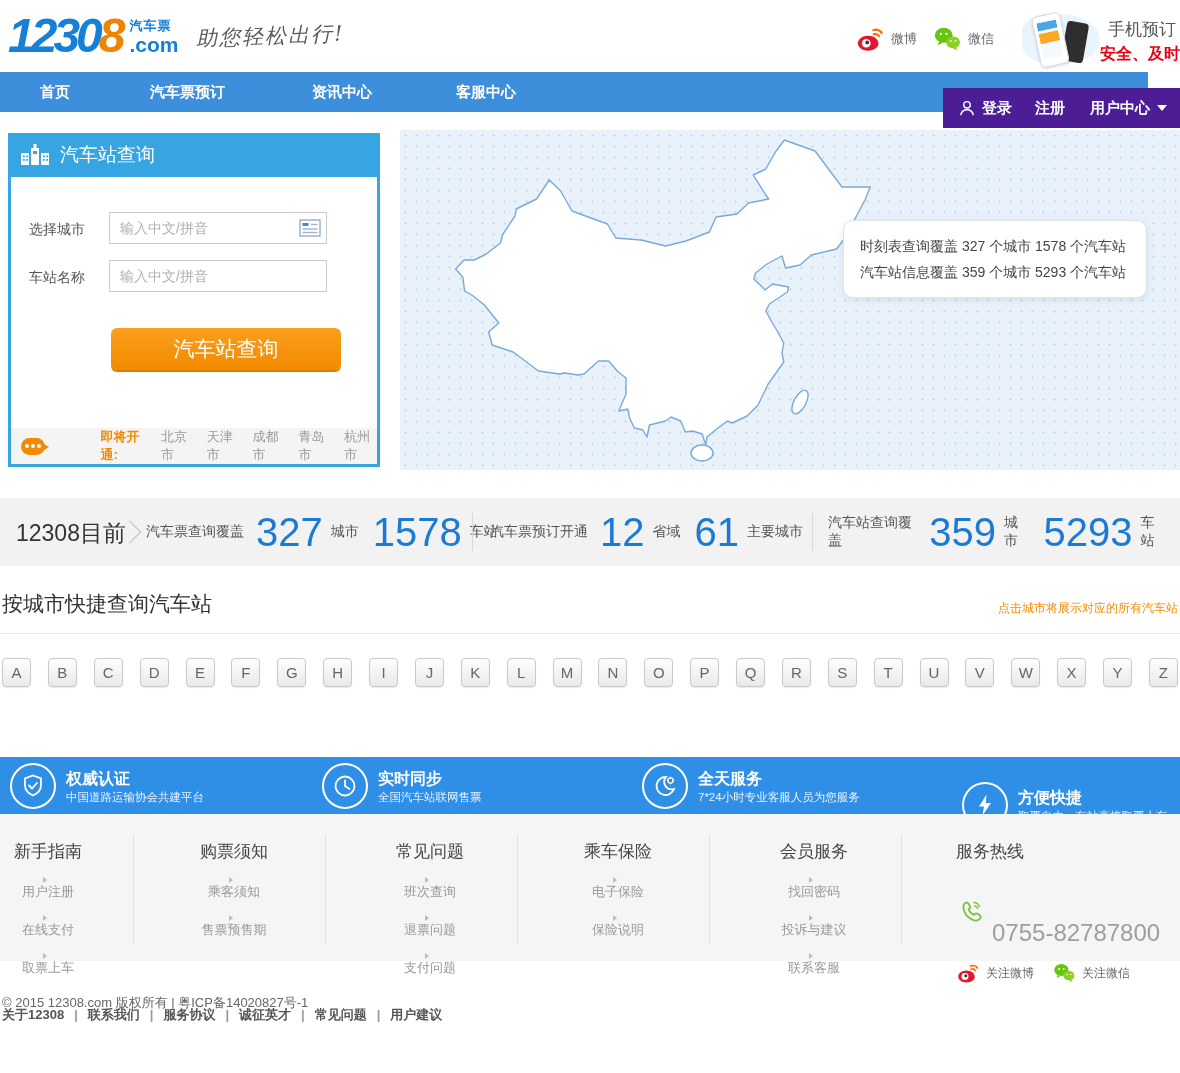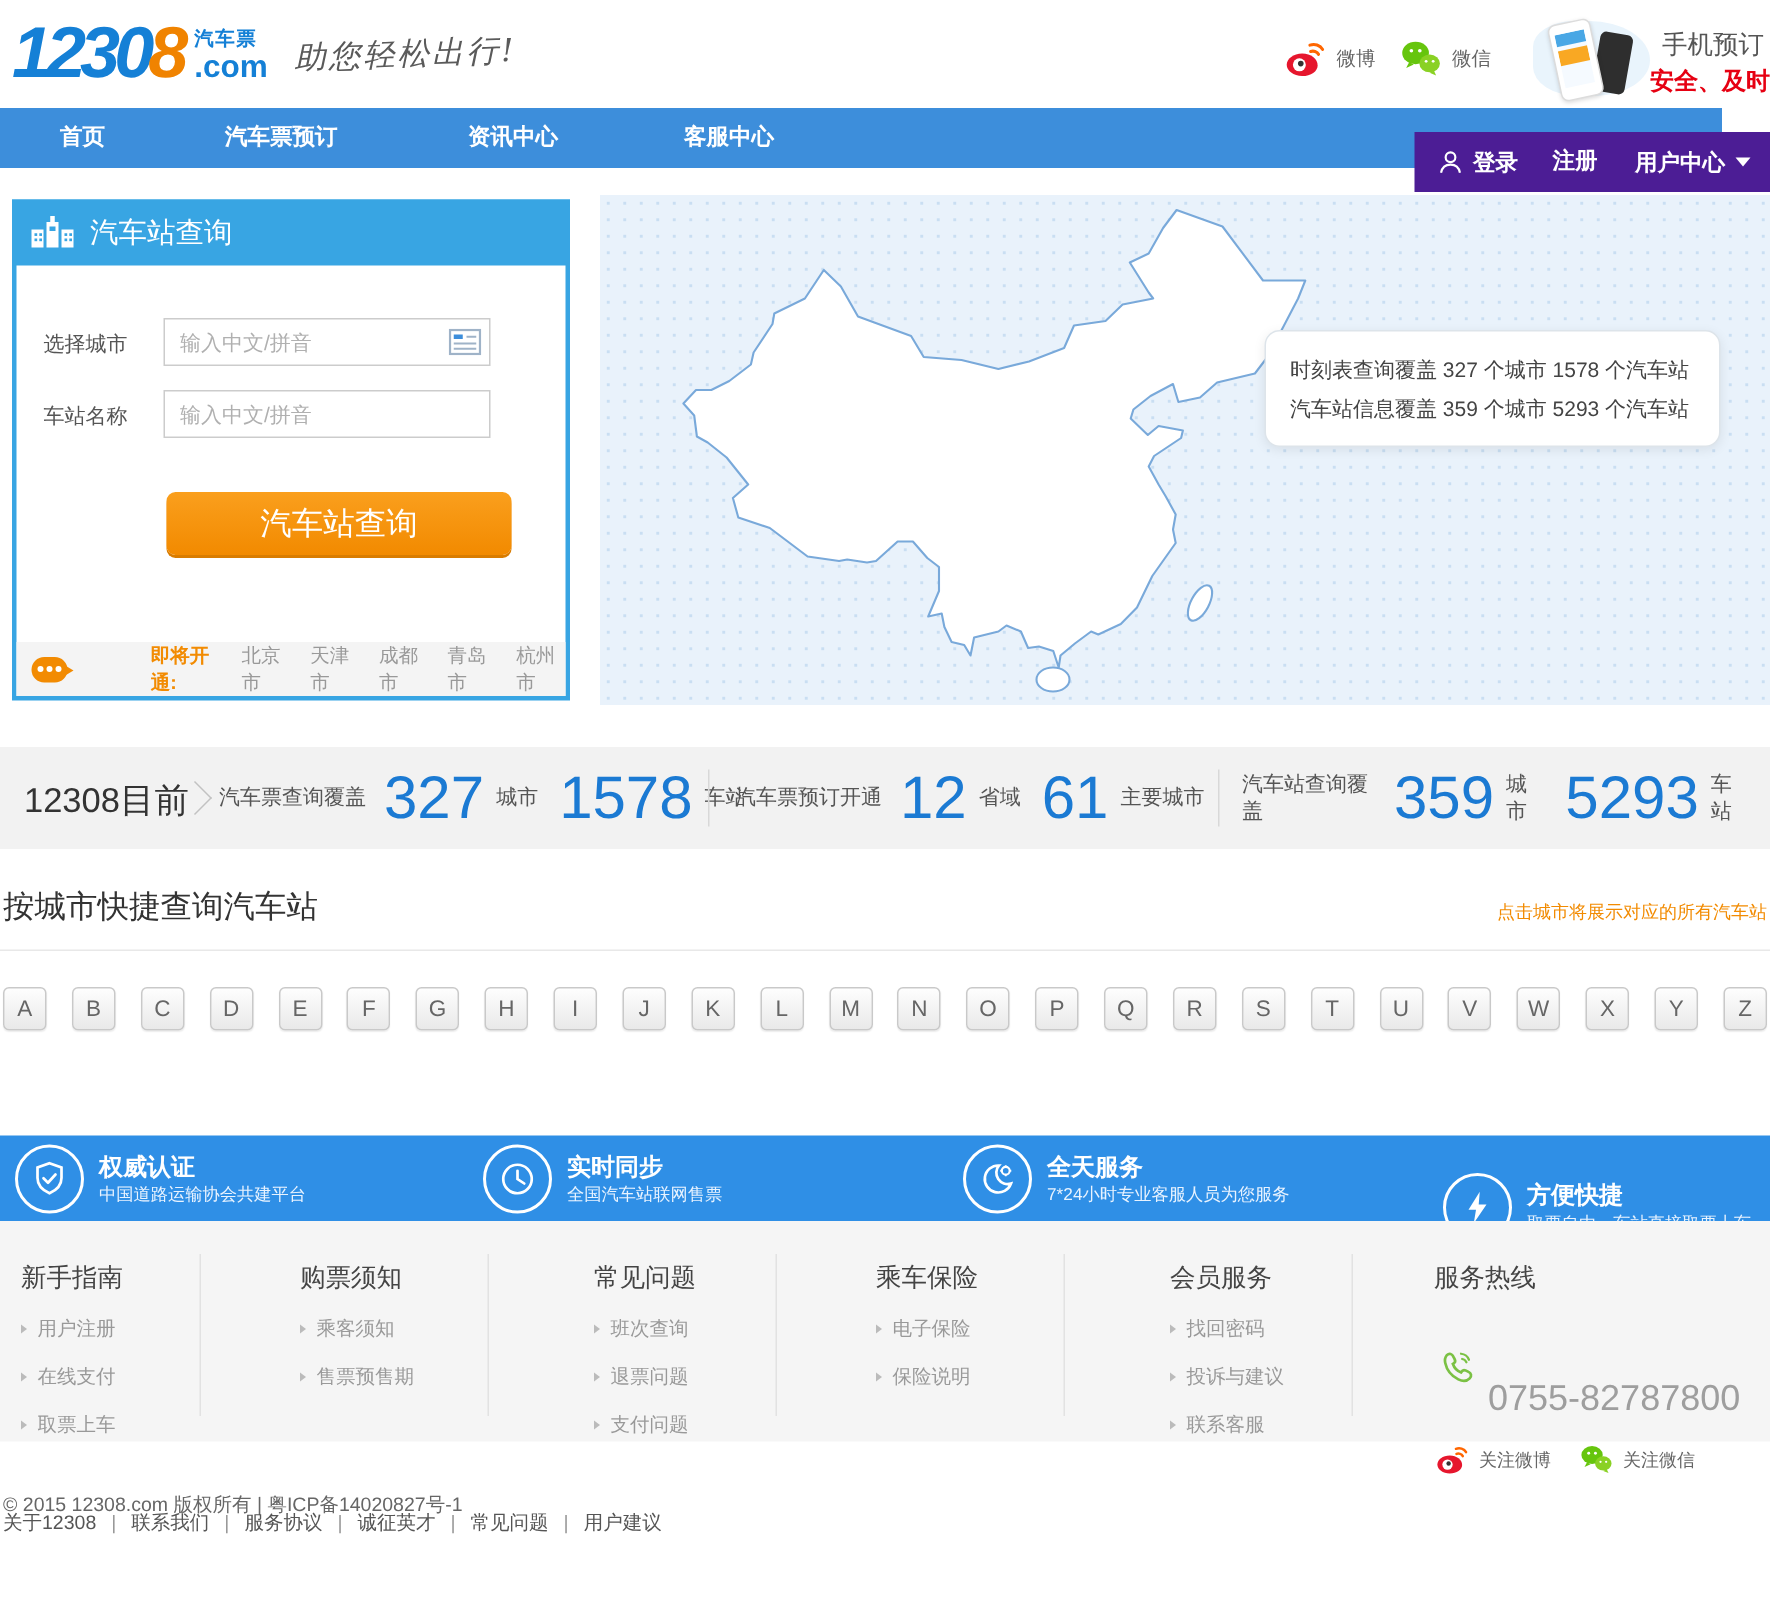--- a/index.html
+++ b/index.html
@@ -107,36 +107,36 @@
   .feat-circle svg{width:26px;height:26px;}
   .feat-text{margin-left:10px;color:#fff;}
   .feat-title{font-size:16px;font-weight:bold;line-height:21px;}
   .feat-sub{font-size:11.5px;line-height:16px;color:#e8f3ff;}
   
   .footer{position:absolute;left:0;top:814px;width:1180px;height:147px;background:#f5f5f5;}
   .fcol{position:absolute;top:0;}
   .fcol.c1{left:14px;} .fcol.c2{left:200px;} .fcol.c3{left:396px;}
   .fcol.c4{left:584px;} .fcol.c5{left:780px;} .fcol.c6{left:956px;}
   .fcol-title{font-size:17px;color:#444;margin-top:26px;}
-  .flink{display:flex;align-items:center;font-size:13px;color:#999;margin-top:14px;cursor:pointer;}
+  .flink{display:flex;align-items:center;font-size:13px;color:#999;margin-top:14px;cursor:pointer;flex-direction:column;}
   .tri{width:0;height:0;border-left:4px solid #bbb;border-top:3px solid transparent;
        border-bottom:3px solid transparent;margin-right:7px;}
   .fsep{position:absolute;top:22px;height:108px;border-left:1px solid #e2e2e2;}
   .fsep.p1{left:133px;} .fsep.p2{left:325px;} .fsep.p3{left:517px;} .fsep.p4{left:709px;} .fsep.p5{left:901px;}
   .hot-phone{display:flex;align-items:center;margin-top:16px;}
   .hot-phone svg{width:28px;height:28px;}
   .hot-num{font-size:24px;color:#9e9e9e;margin-left:8px;margin-top:40px;}
   .hot-social{display:flex;align-items:center;margin-top:14px;}
   .hot-social svg{width:24px;height:24px;}
   .hot-social .lbl{font-size:12px;color:#666;margin-left:6px;cursor:pointer;}
   .hot-social .wc{margin-left:18px;}
   
   .copyright{position:absolute;left:2px;top:980px;font-size:13px;color:#666;margin-top:14px;}
   .legal-links{position:absolute;left:2px;top:1006px;display:flex;font-size:13px;color:#555;}
-  .legal-links span{cursor:pointer;}
+  .legal-links span{cursor:pointer;font-weight:bold;}
   .legal-links span + span::before{content:"|";color:#999;margin:0 10px;cursor:default;}
 </style>
 </head>
 <body>
 
 <div class="page">
 
   <div class="header">
     <div class="logo">
       <div class="logo-num"><span>1230</span><span class="eight">8</span></div>

